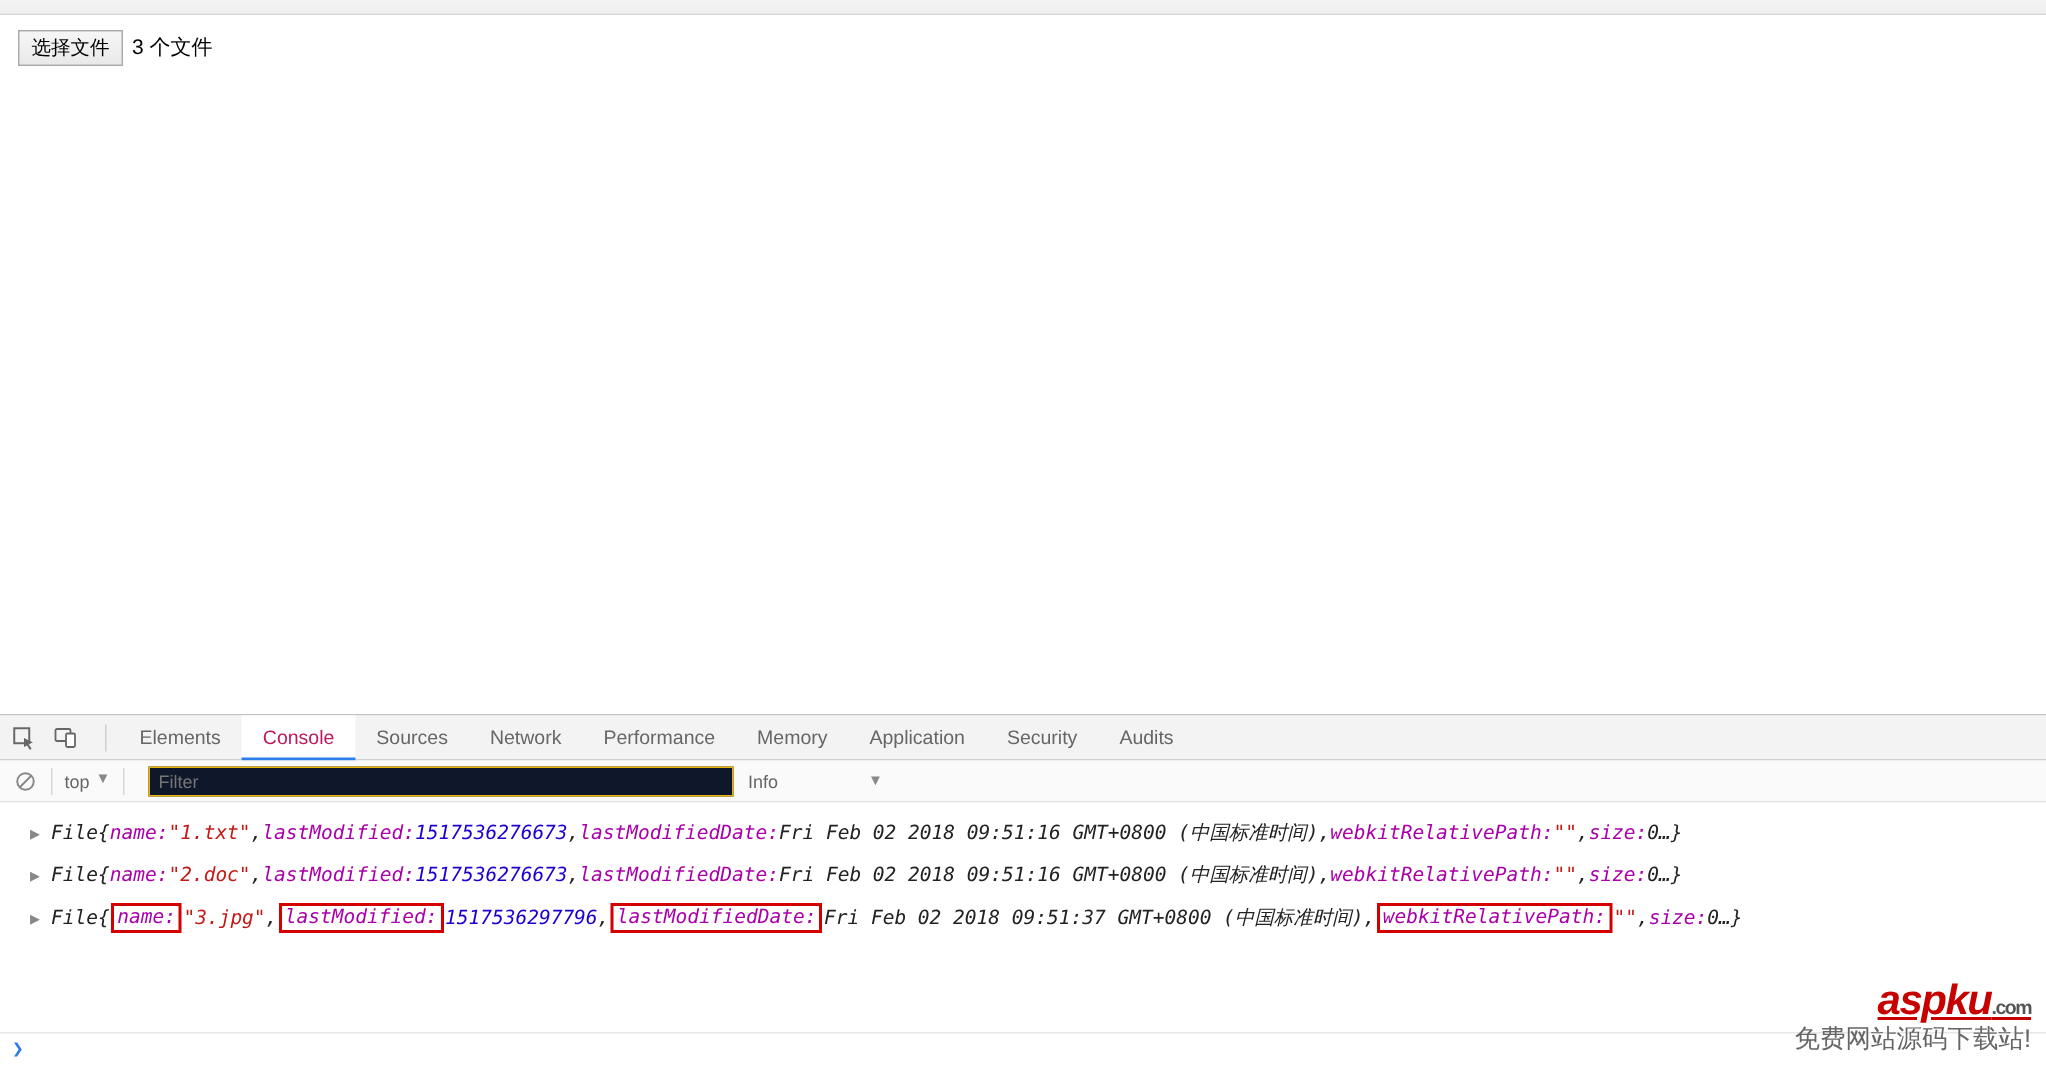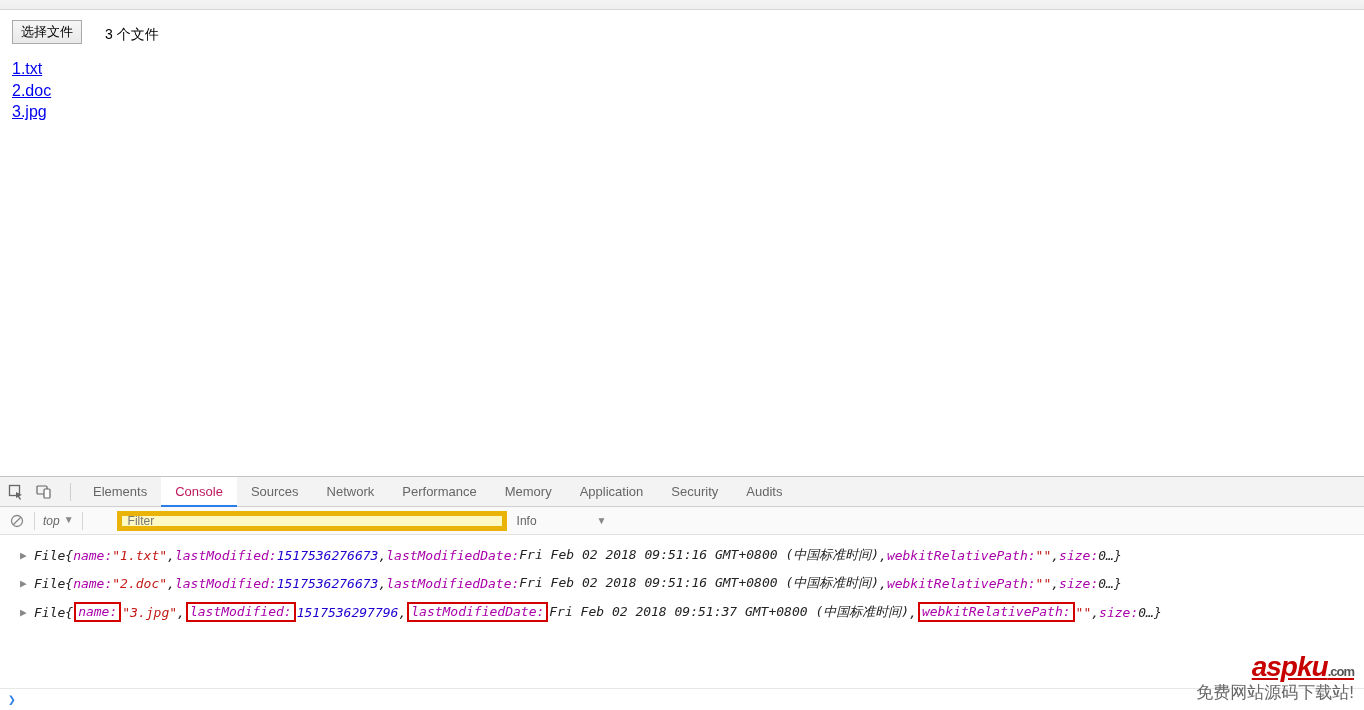--- a/index.html
+++ b/index.html
@@ -17,22 +17,22 @@
     height: 10px;
     background: linear-gradient(#f4f4f4, #eee);
     border-bottom: 1px solid #d6d6d6;
   }
   .page-content {
     padding: 10px 12px;
     background: #fff;
   }
   .file-picker-row {
     display: flex;
-    align-items: flex-end;
-    gap: 23px;
+    align-items: center;
+    gap: 6px;
     margin-bottom: 14px;
   }
   .choose-btn {
     font-size: 13px;
     font-family: inherit;
     background: linear-gradient(#f6f6f6, #e9e9e9);
     border: 1px solid #a9a9a9;
     padding: 2px 8px;
     cursor: pointer;
   }
@@ -102,32 +102,32 @@
     height: 28px;
     border-bottom: 1px solid #e1e1e1;
     background: #fafafa;
     padding-left: 8px;
   }
   .fb-icon { width: 18px; height: 18px; display: flex; align-items:center; justify-content:center; color:#888; }
   .fb-sep { width:1px; height:18px; background:#d6d6d6; margin:0 8px; }
   .fb-ctx {
     font-size: 12px;
     color: #666;
-    display:flex; align-items:flex-start; gap:4px;font-style:italic;
+    display:flex; align-items:flex-start; gap:4px;
   }
   .fb-ctx .tri { font-size:10px; color:#888; }
   .fb-filter-input {
-    margin-left: 26px;
-    border: 5px solid #eab308;
+    margin-left: 8px;
+    border: 1px solid #eab308;
     font-size: 12px;
     color: #888;
     height: 20px;
     width: 390px;
     padding: 0 6px;
-    background:#fef9c3;
+    background:#0f172a;
   }
   .fb-level {
     margin-left: 10px;
     font-size: 12px;
     color:#666;
     display:flex; align-items:center; gap:60px;
   }
   .fb-level .tri{ font-size:10px; color:#888;}
 
   .dt-console {
@@ -205,25 +205,20 @@
 </head>
 <body>
 
 <div class="top-strip"></div>
 
 <div class="page-content">
   <div class="file-picker-row">
     <button class="choose-btn">选择文件</button>
     <span class="file-count">3 个文件</span>
   </div>
-  <div class="file-links" id="file-links">
-      <a href="#">1.txt</a>
-      <a href="#">2.doc</a>
-      <a href="#">3.jpg</a>
-    </div>
 </div>
 
 <div class="devtools">
   <div class="dt-tabs">
     <div class="dt-left-icons">
       <span class="dt-icon-btn">
         <svg width="16" height="16" viewBox="0 0 16 16">
             <rect x="1.5" y="1.5" width="10" height="10" fill="none" stroke="#666" stroke-width="1.3"></rect>
             <path d="M8 8 L14 11 L11 12 L13 15 L12 16 L10 13 L8 14 Z" fill="#666"></path>
           </svg>

